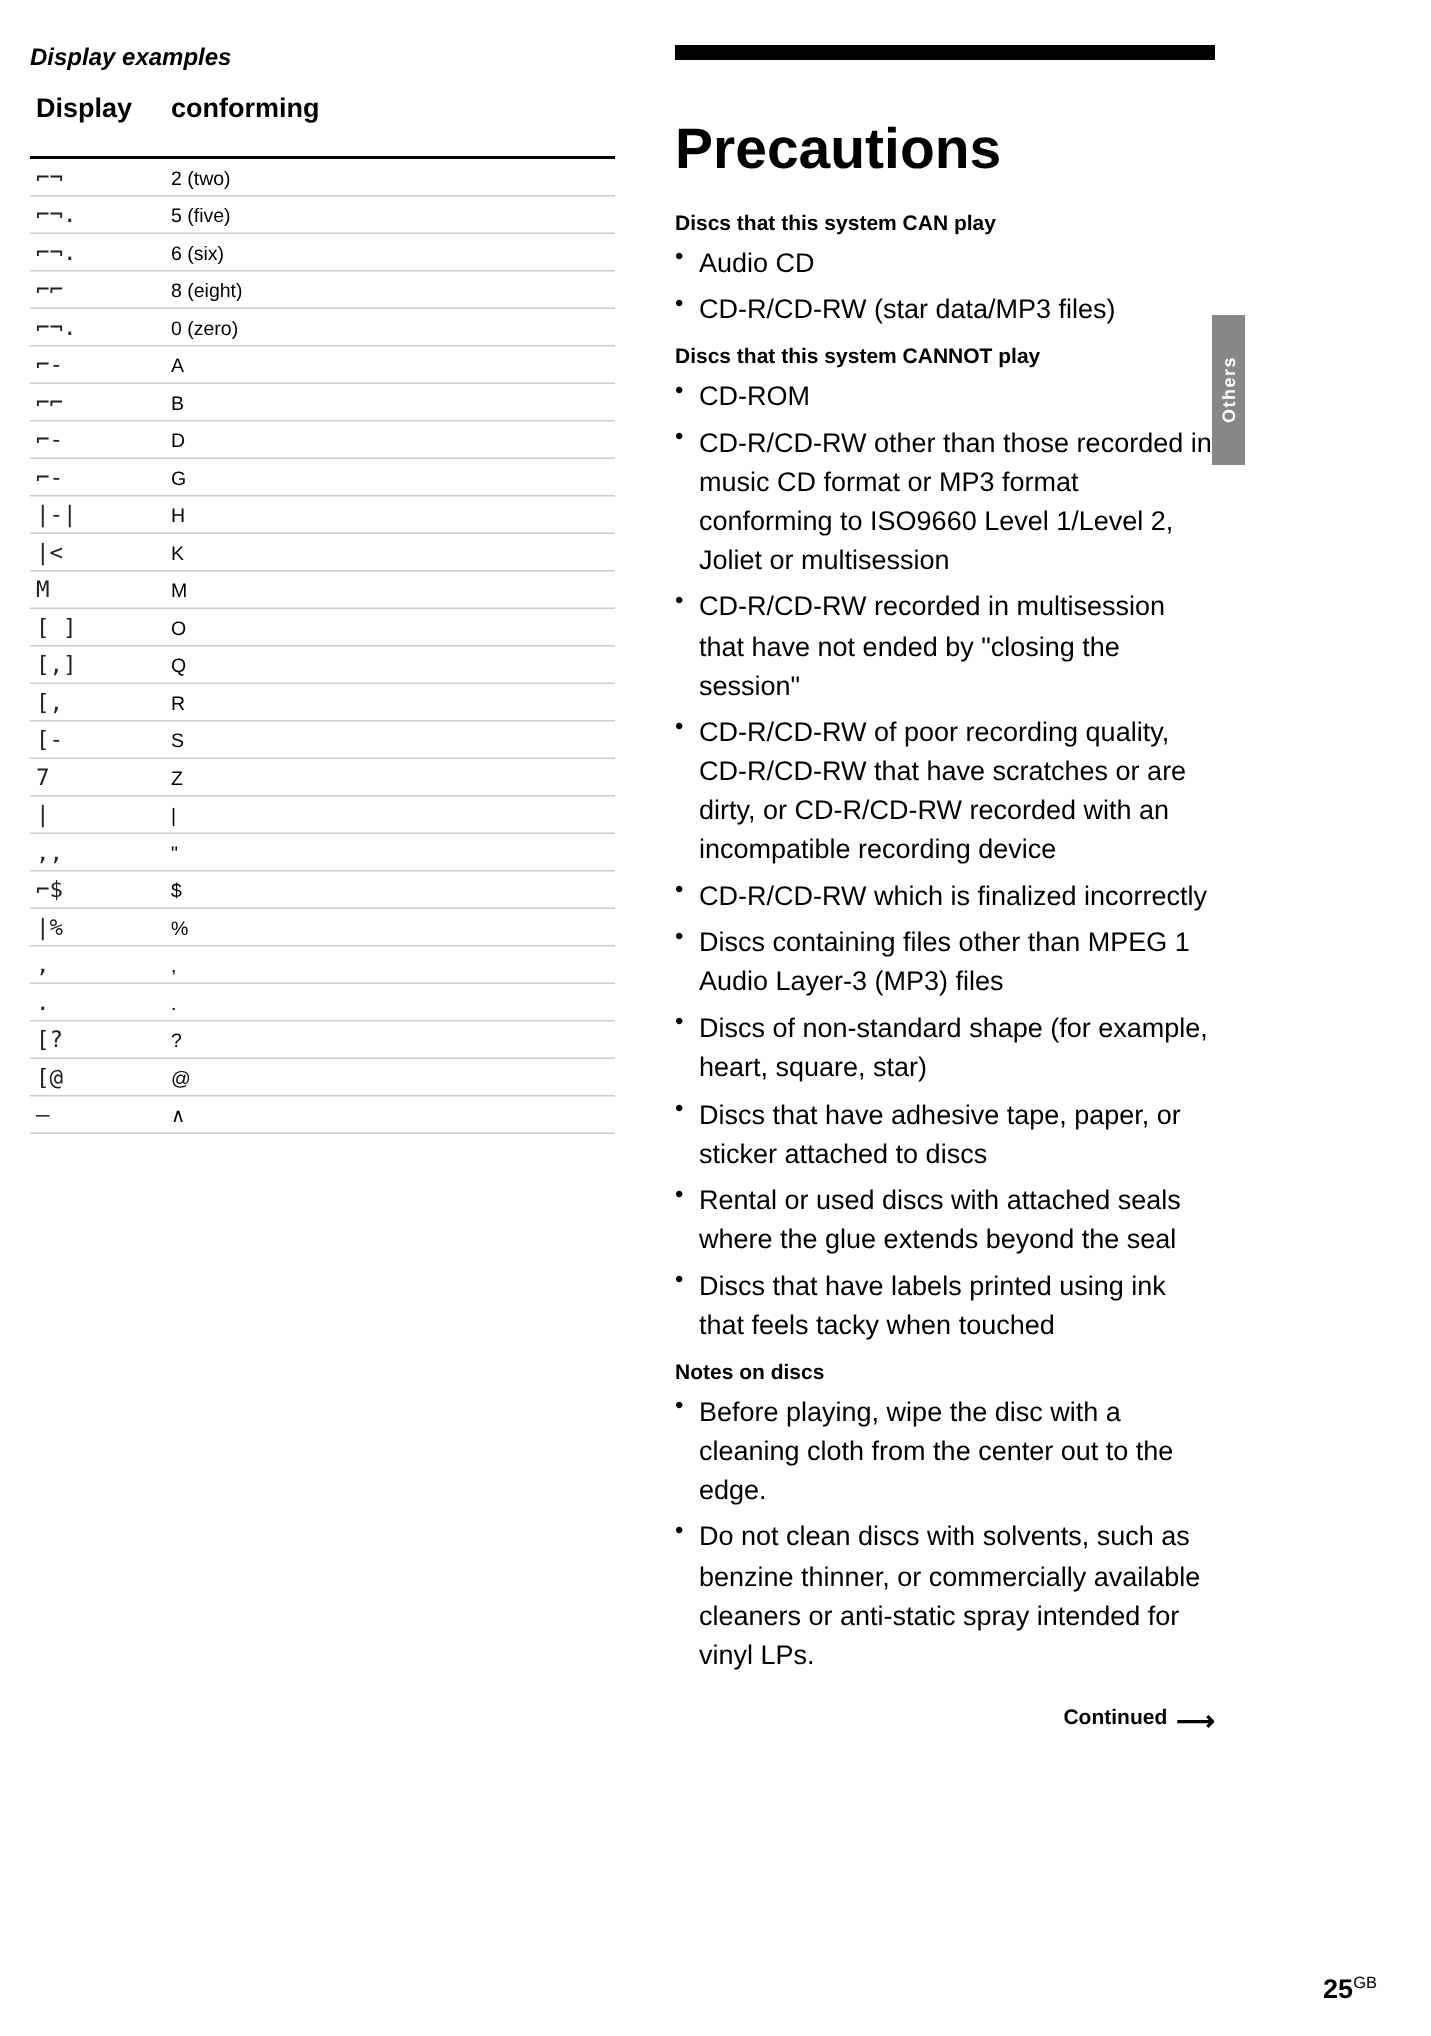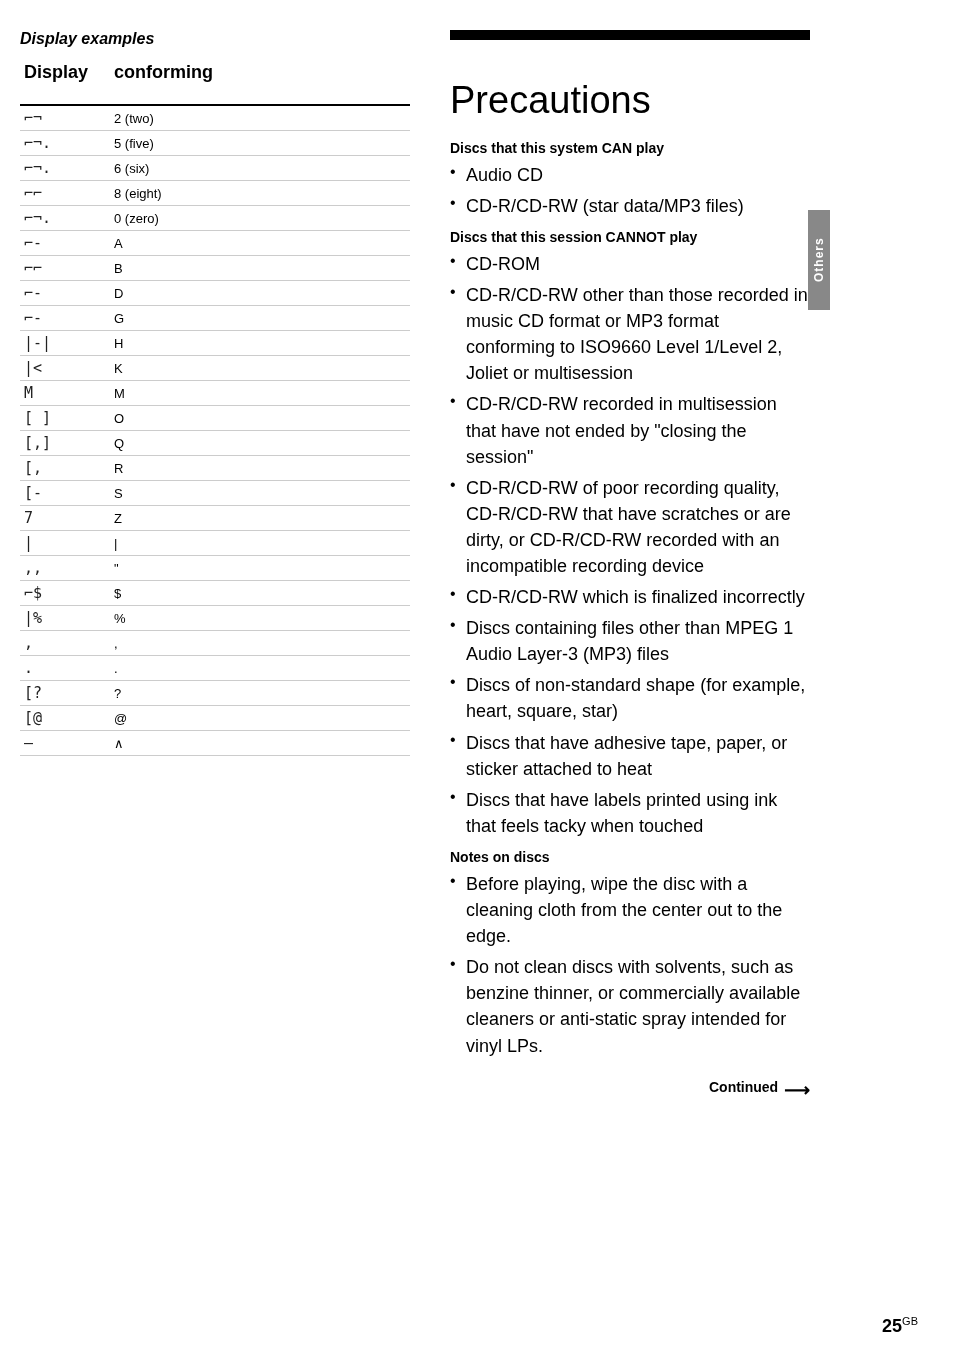--- a/index.html
+++ b/index.html
@@ -80,21 +80,21 @@
 
     .top-bar {
       width: 100%;
       height: 10px;
       background: #000;
       margin-bottom: 8px;
     }
 
     .page-title {
       font-size: 38px;
-      font-weight: normal;
+      font-weight: bold;
       margin-bottom: 18px;
       line-height: 1.1;
       margin-top: 40px;
     }
 
     .section-heading {
       font-size: 14px;
       font-weight: bold;
       margin-bottom: 6px;
     }
@@ -298,30 +298,31 @@
     <div class="right-column-inner">
       <div class="top-bar"></div>
       <div class="page-title">Precautions</div>
 
       <div class="section-heading">Discs that this system CAN play</div>
       <ul class="bullet-list" id="can-play-list">
           <li>Audio CD</li>
           <li>CD-R/CD-RW (star data/MP3 files)</li>
         </ul>
 
-      <div class="section-heading">Discs that this session CANNOT play</div>
+      <div class="section-heading">Discs that this system CANNOT play</div>
       <ul class="bullet-list" id="cannot-play-list">
           <li>CD-ROM</li>
           <li>CD-R/CD-RW other than those recorded in music CD format or MP3 format conforming to ISO9660 Level 1/Level 2, Joliet or multisession</li>
           <li>CD-R/CD-RW recorded in multisession that have not ended by "closing the session"</li>
           <li>CD-R/CD-RW of poor recording quality, CD-R/CD-RW that have scratches or are dirty, or CD-R/CD-RW recorded with an incompatible recording device</li>
           <li>CD-R/CD-RW which is finalized incorrectly</li>
           <li>Discs containing files other than MPEG 1 Audio Layer-3 (MP3) files</li>
           <li>Discs of non-standard shape (for example, heart, square, star)</li>
-          <li>Discs that have adhesive tape, paper, or sticker attached to heat</li>
+          <li>Discs that have adhesive tape, paper, or sticker attached to discs</li>
+          <li>Rental or used discs with attached seals where the glue extends beyond the seal</li>
           <li>Discs that have labels printed using ink that feels tacky when touched</li>
         </ul>
 
       <div class="section-heading">Notes on discs</div>
       <ul class="bullet-list" id="notes-list">
           <li>Before playing, wipe the disc with a cleaning cloth from the center out to the edge.</li>
           <li>Do not clean discs with solvents, such as benzine thinner, or commercially available cleaners or anti-static spray intended for vinyl LPs.</li>
         </ul>
 
       <div class="continued-line">

